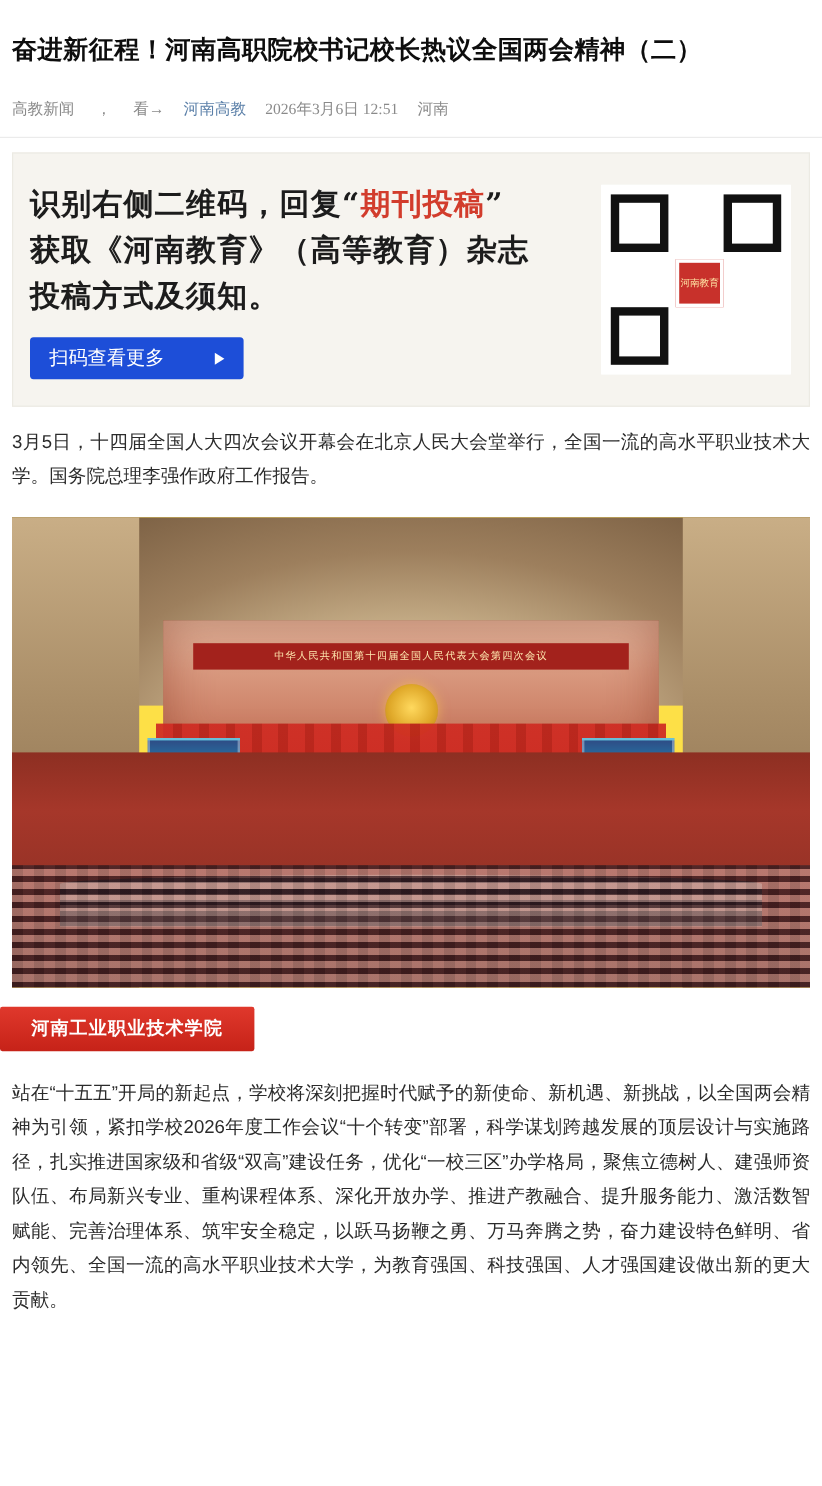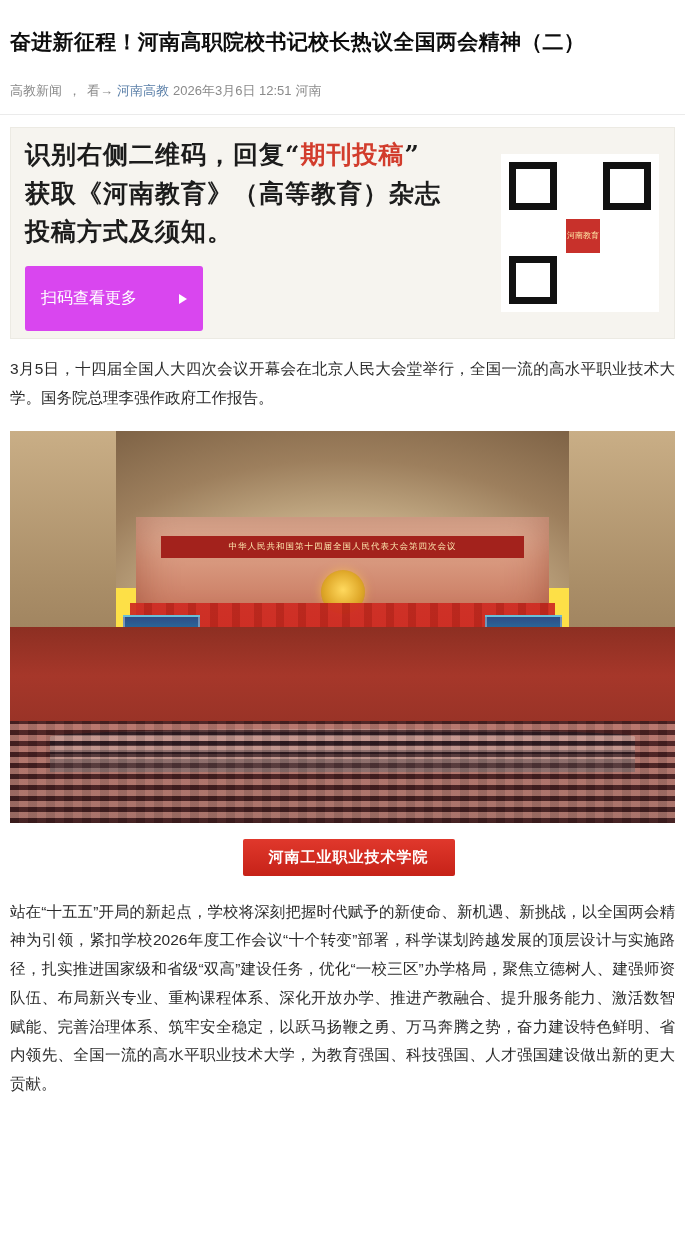--- a/index.html
+++ b/index.html
@@ -24,24 +24,25 @@
     font-weight: bold;
     line-height: 1.35;
     color: #0d0d0d;
     padding: 14px 10px 10px 10px;
     letter-spacing: 0.3px;
   }
   .meta-row {
     display: flex;
     align-items: center;
     flex-wrap: wrap;
-    gap: 4px;
+    gap: 16px;
     font-size: 13px;
     color: #8a8a8a;
     padding: 2px 10px 14px 10px;
+    font-family: Liberation Serif, serif;
   }
   .meta-row .meta-plain {
     color: #8a8a8a;
   }
   .meta-row .meta-link {
     color: #5a7fa8;
     cursor: pointer;
   }
   .meta-row .meta-sep {
     color: #8a8a8a;
@@ -79,24 +80,24 @@
     font-family: "DejaVu Serif", "Liberation Serif", serif;
   }
   .promo-hl {
     color: #d23c2c;
   }
   .promo-btn {
     margin-top: 14px;
     display: inline-flex;
     align-items: center;
     gap: 24px;
-    background: #d946ef;
+    background: #1d4ed8;
     color: #ffffff;
     font-size: 16px;
-    padding: 22px 16px;
+    padding: 7px 16px;
     border-radius: 3px;
     cursor: pointer;
     font-family: "Liberation Sans", sans-serif;
   }
   .promo-btn .arrow {
     display: inline-block;
     width: 0;
     height: 0;
     border-top: 5px solid transparent;
     border-bottom: 5px solid transparent;
@@ -260,23 +261,21 @@
     width: 11%;
     height: 9%;
     background: linear-gradient(180deg,#2f4d86 0%, #18a0c6 100%);
     border: 2px solid rgba(255,255,255,0.35);
   }
   .ph-screen-l { left: 17%; }
   .ph-screen-r { right: 17%; }
   
   .ribbon-wrap {
     display: flex;
-    justify-content: center;
     margin: 4px 0 22px 0;
-    padding-left: 12px;
   }
   .ribbon {
     position: relative;
     background: linear-gradient(180deg, #e0382c 0%, #c62218 100%);
     color: #ffffff;
     font-size: 15px;
     font-weight: bold;
     padding: 9px 26px;
     letter-spacing: 1px;
     border-radius: 2px;

